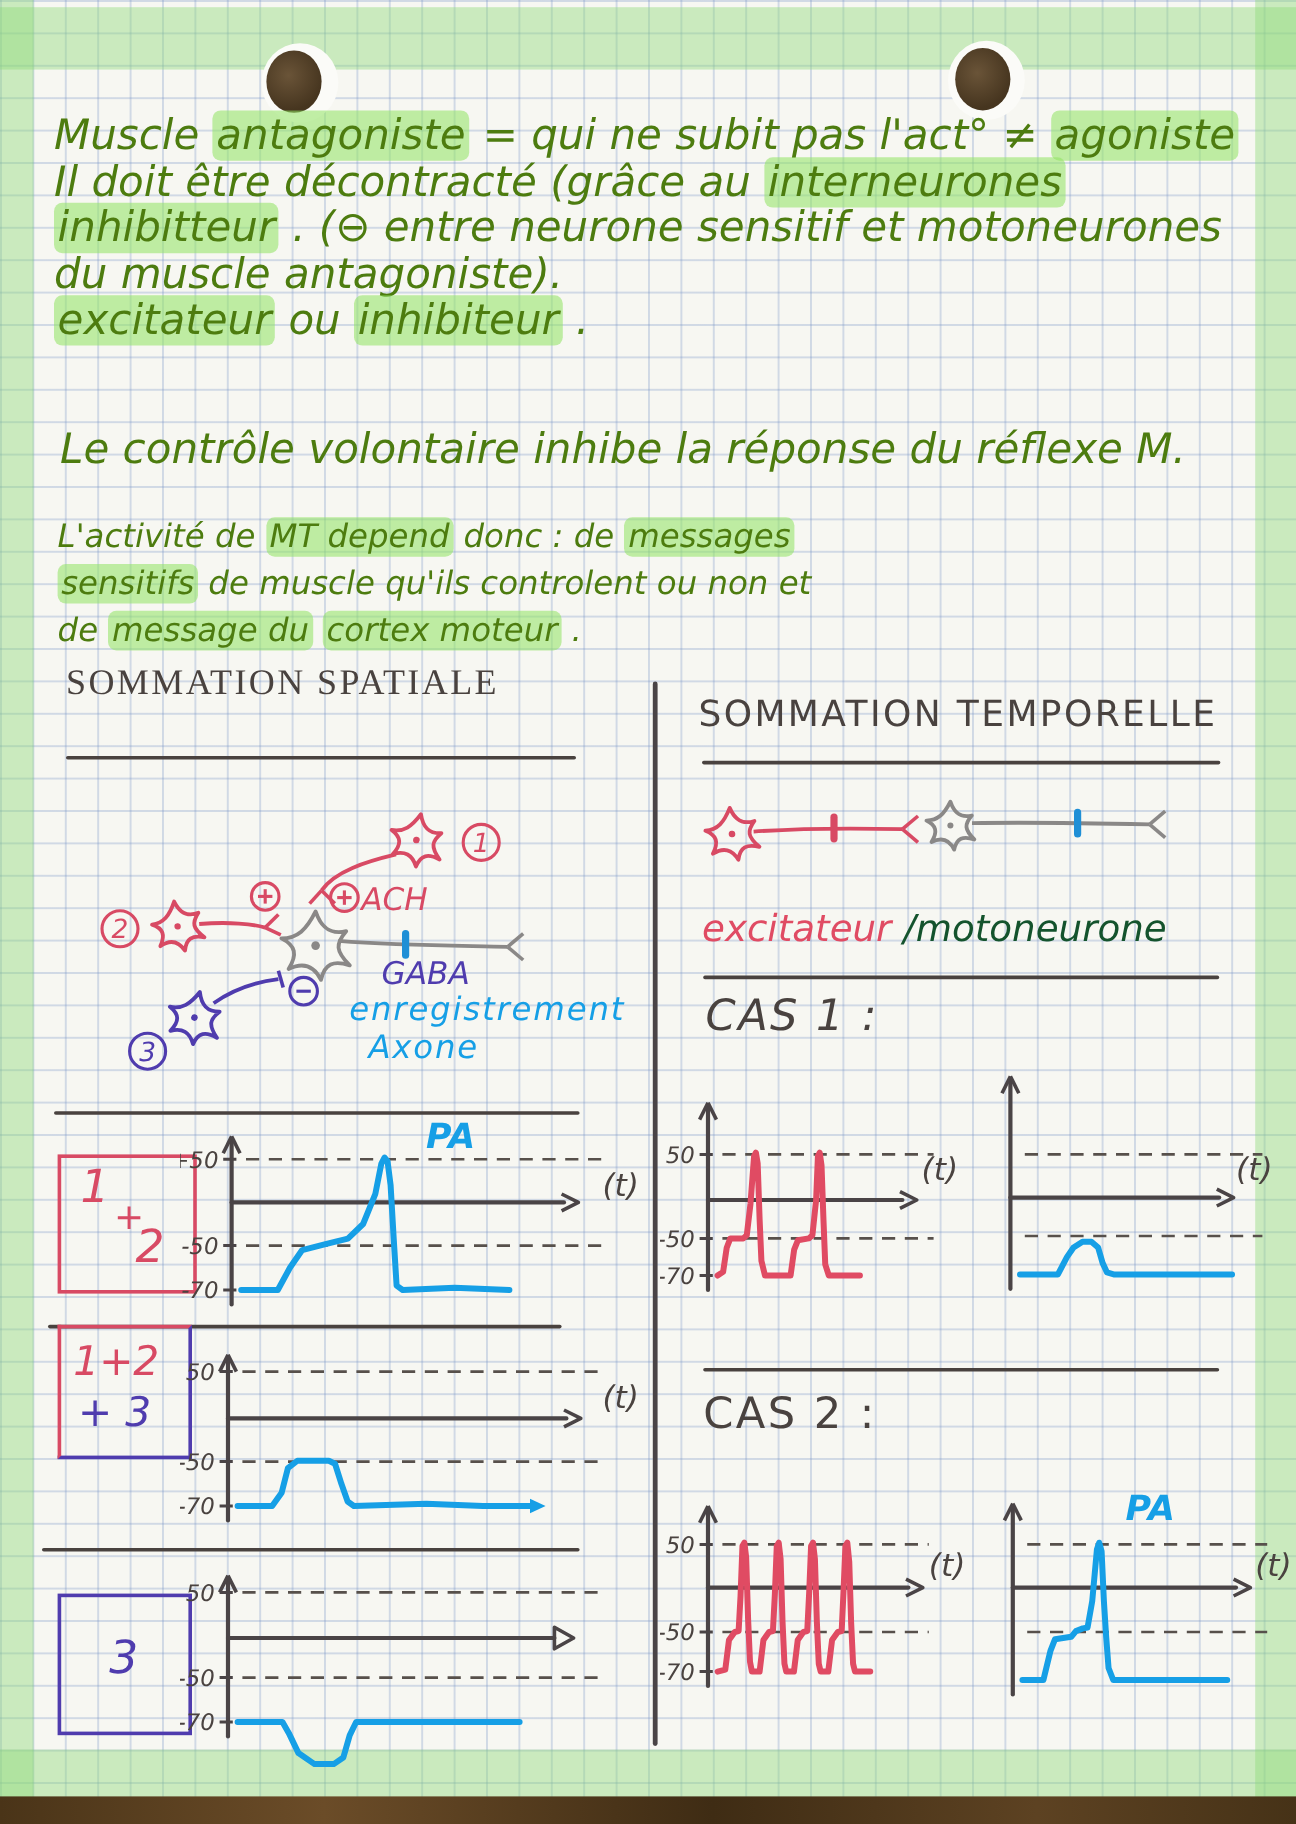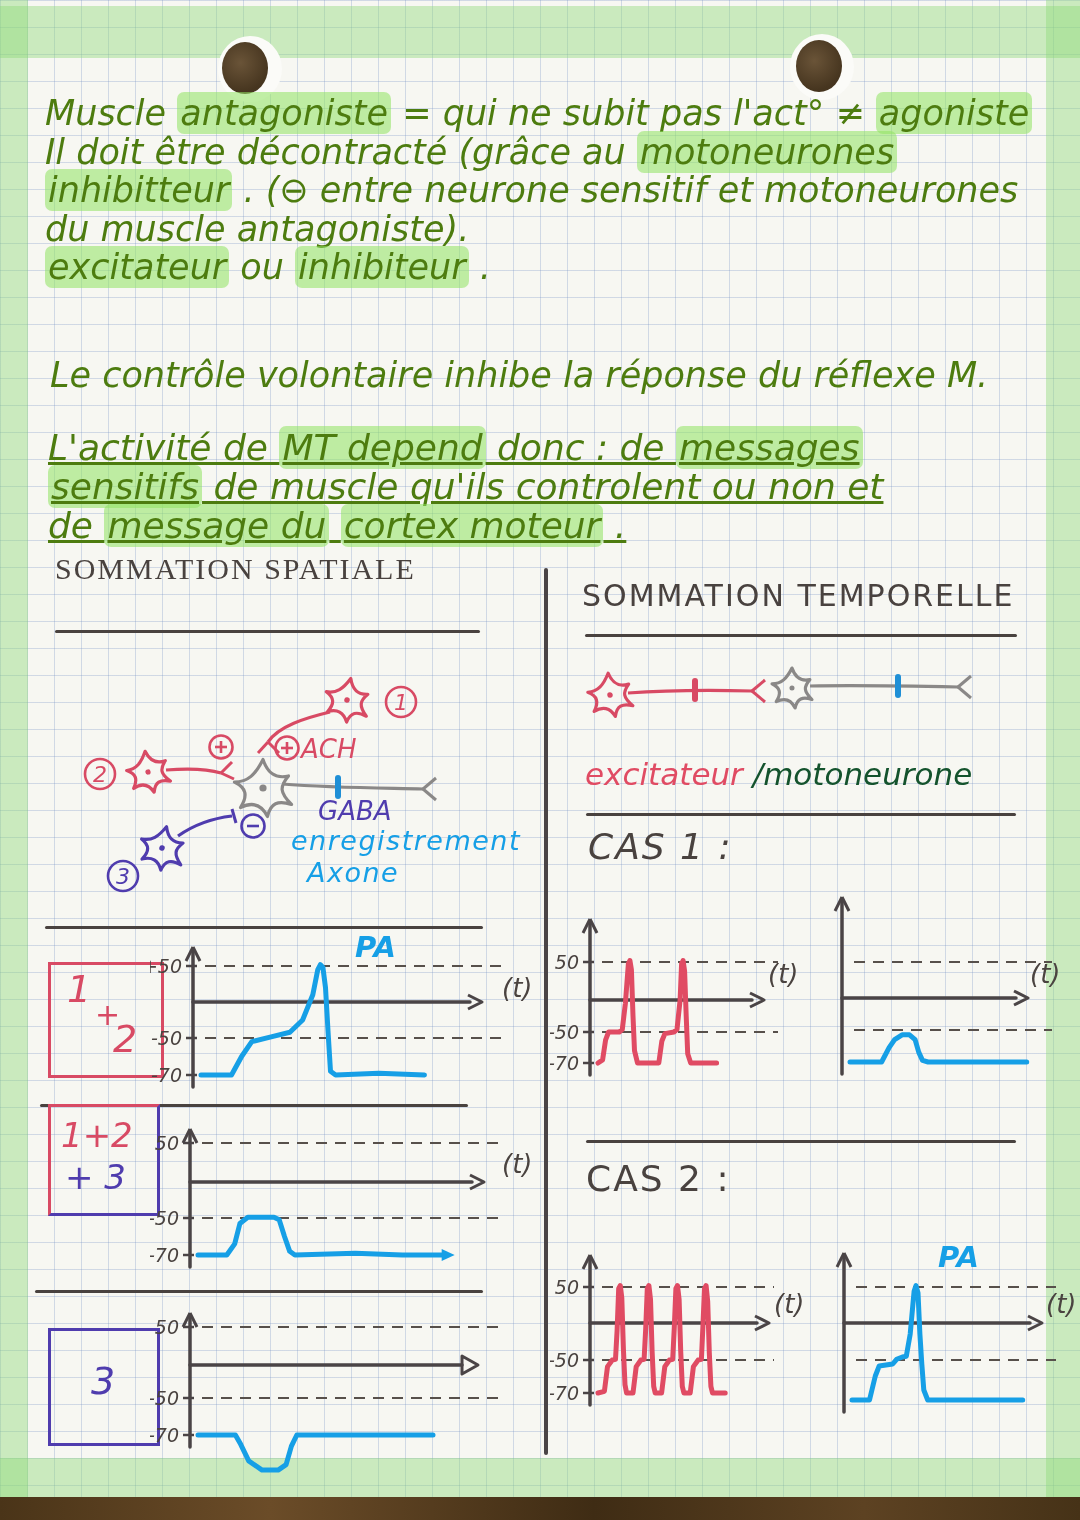--- a/index.html
+++ b/index.html
@@ -41,29 +41,29 @@
   <div class="band" style="left:0;top:1458px;width:1080px;height:40px;"></div>
   <div class="wood"></div>
 
   <div class="hole-outer" style="left:218px;top:36px;"></div>
   <div class="hole-inner" style="left:222px;top:42px;"></div>
   <div class="hole-outer" style="left:790px;top:34px;"></div>
   <div class="hole-inner" style="left:796px;top:40px;"></div>
 
   <div id="para1" class="para hw" style="left:45px;top:94px;font-size:35px;line-height:38.5px;">
       <div class="hw-line"><span>Muscle </span><span class="hl">antagoniste</span><span> = qui ne subit pas l'act° ≠ </span><span class="hl">agoniste</span></div>
-      <div class="hw-line"><span>Il doit être décontracté (grâce au </span><span class="hl">motoneurones</span></div>
+      <div class="hw-line"><span>Il doit être décontracté (grâce au </span><span class="hl">interneurones</span></div>
       <div class="hw-line"><span class="hl">inhibitteur</span><span> . (⊖ entre neurone sensitif et motoneurones</span></div>
       <div class="hw-line"><span>du muscle antagoniste).</span></div>
       <div class="hw-line"><span class="hl">excitateur</span><span> ou </span><span class="hl">inhibiteur</span><span> .</span></div>
     </div>
   <div id="para2" class="para hw" style="left:50px;top:356px;font-size:35px;line-height:38px;">
       <div class="hw-line"><span>Le contrôle volontaire inhibe la réponse du réflexe M.</span></div>
     </div>
-  <div id="para3" class="para hw" style="left:48px;top:428px;font-size:36px;line-height:39px;text-decoration:underline;">
+  <div id="para3" class="para hw" style="left:48px;top:428px;font-size:27px;line-height:39px;">
       <div class="hw-line"><span>L'activité de </span><span class="hl">MT depend</span><span> donc : de </span><span class="hl">messages</span></div>
       <div class="hw-line"><span class="hl">sensitifs</span><span> de muscle qu'ils controlent ou non et</span></div>
       <div class="hw-line"><span>de </span><span class="hl">message du</span><span> </span><span class="hl">cortex moteur</span><span> .</span></div>
     </div>
 
   <div class="hdr" style="left:55px;top:552px;font-family:Liberation Serif, serif;">SOMMATION SPATIALE</div>
   <div class="hdr" style="left:582px;top:578px;">SOMMATION TEMPORELLE</div>
   <div class="rule" style="left:55px;top:630px;width:425px;"></div>
   <div class="rule" style="left:585px;top:634px;width:432px;"></div>
   <div class="vrule" style="left:544px;top:568px;height:887px;"></div>

